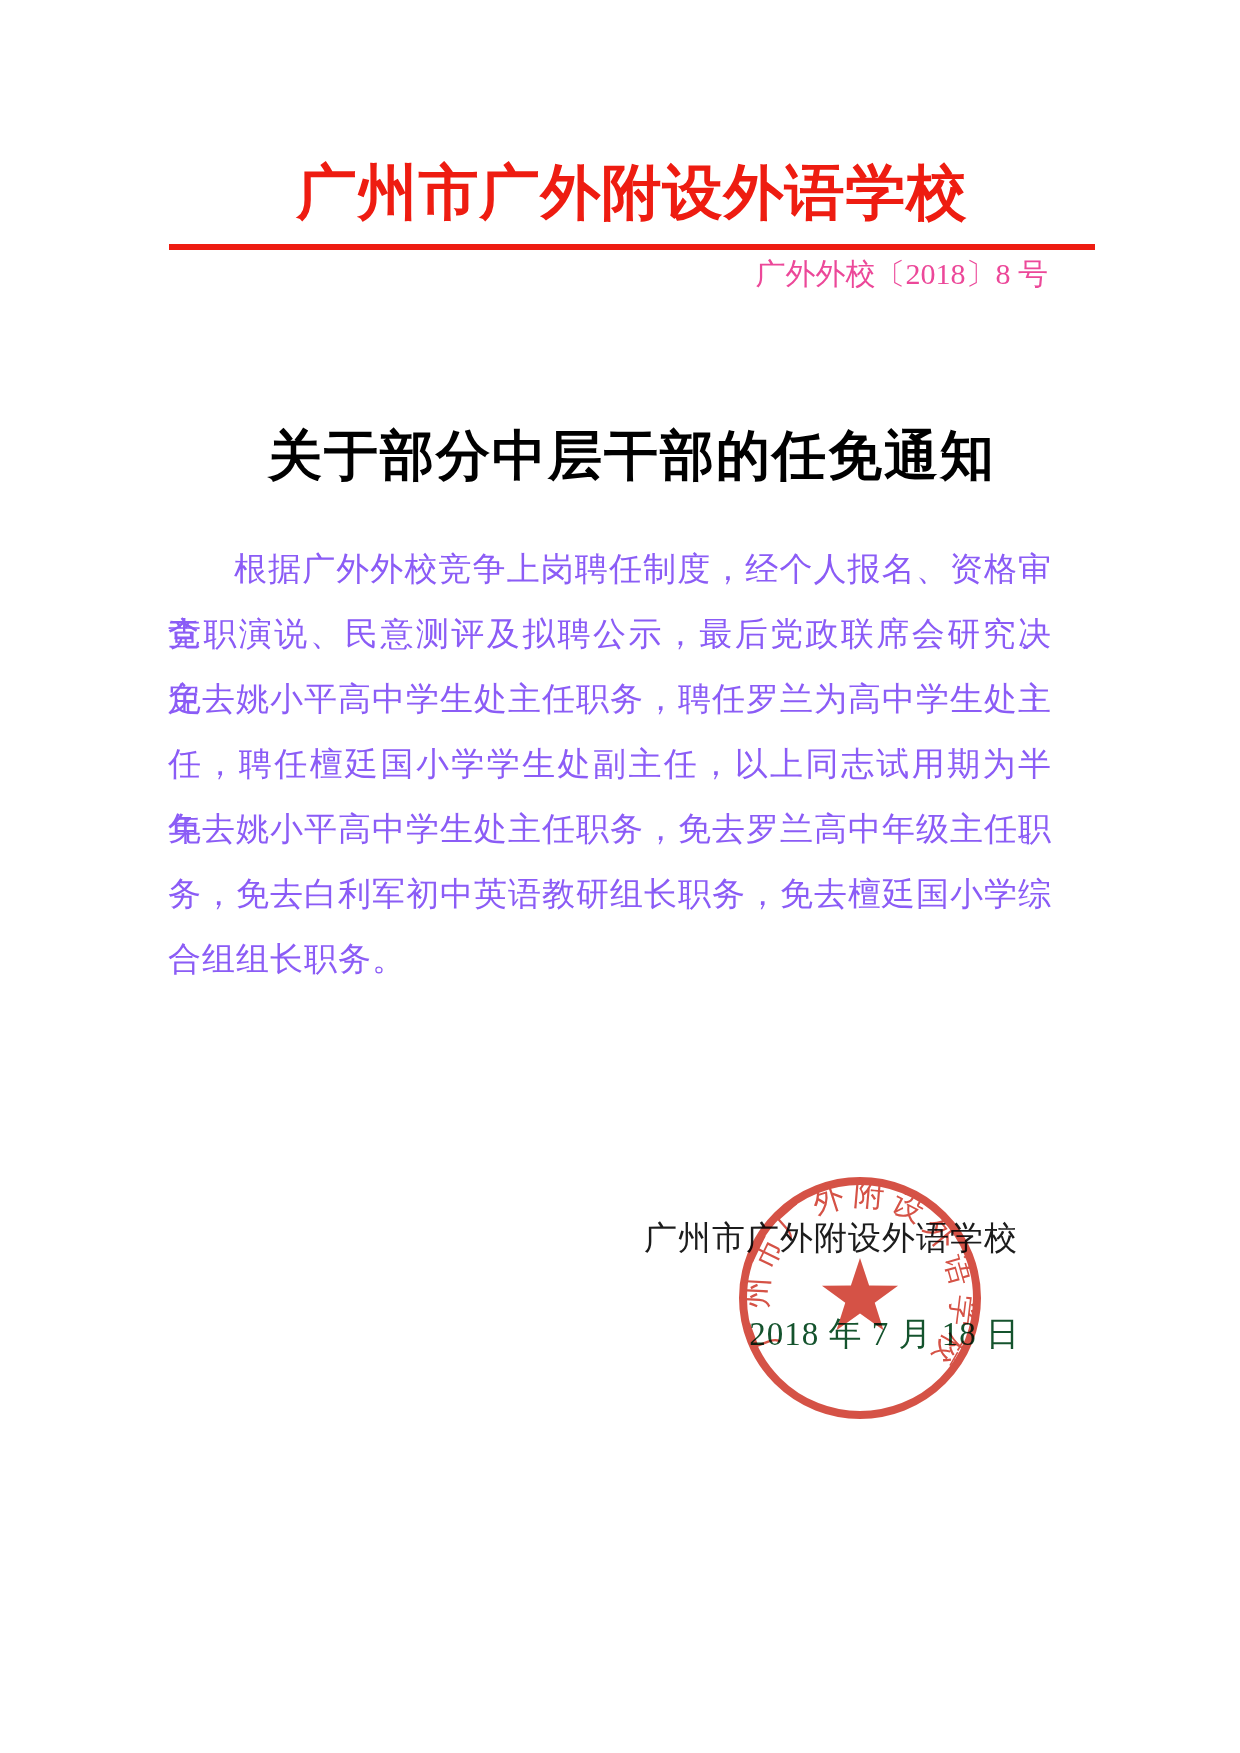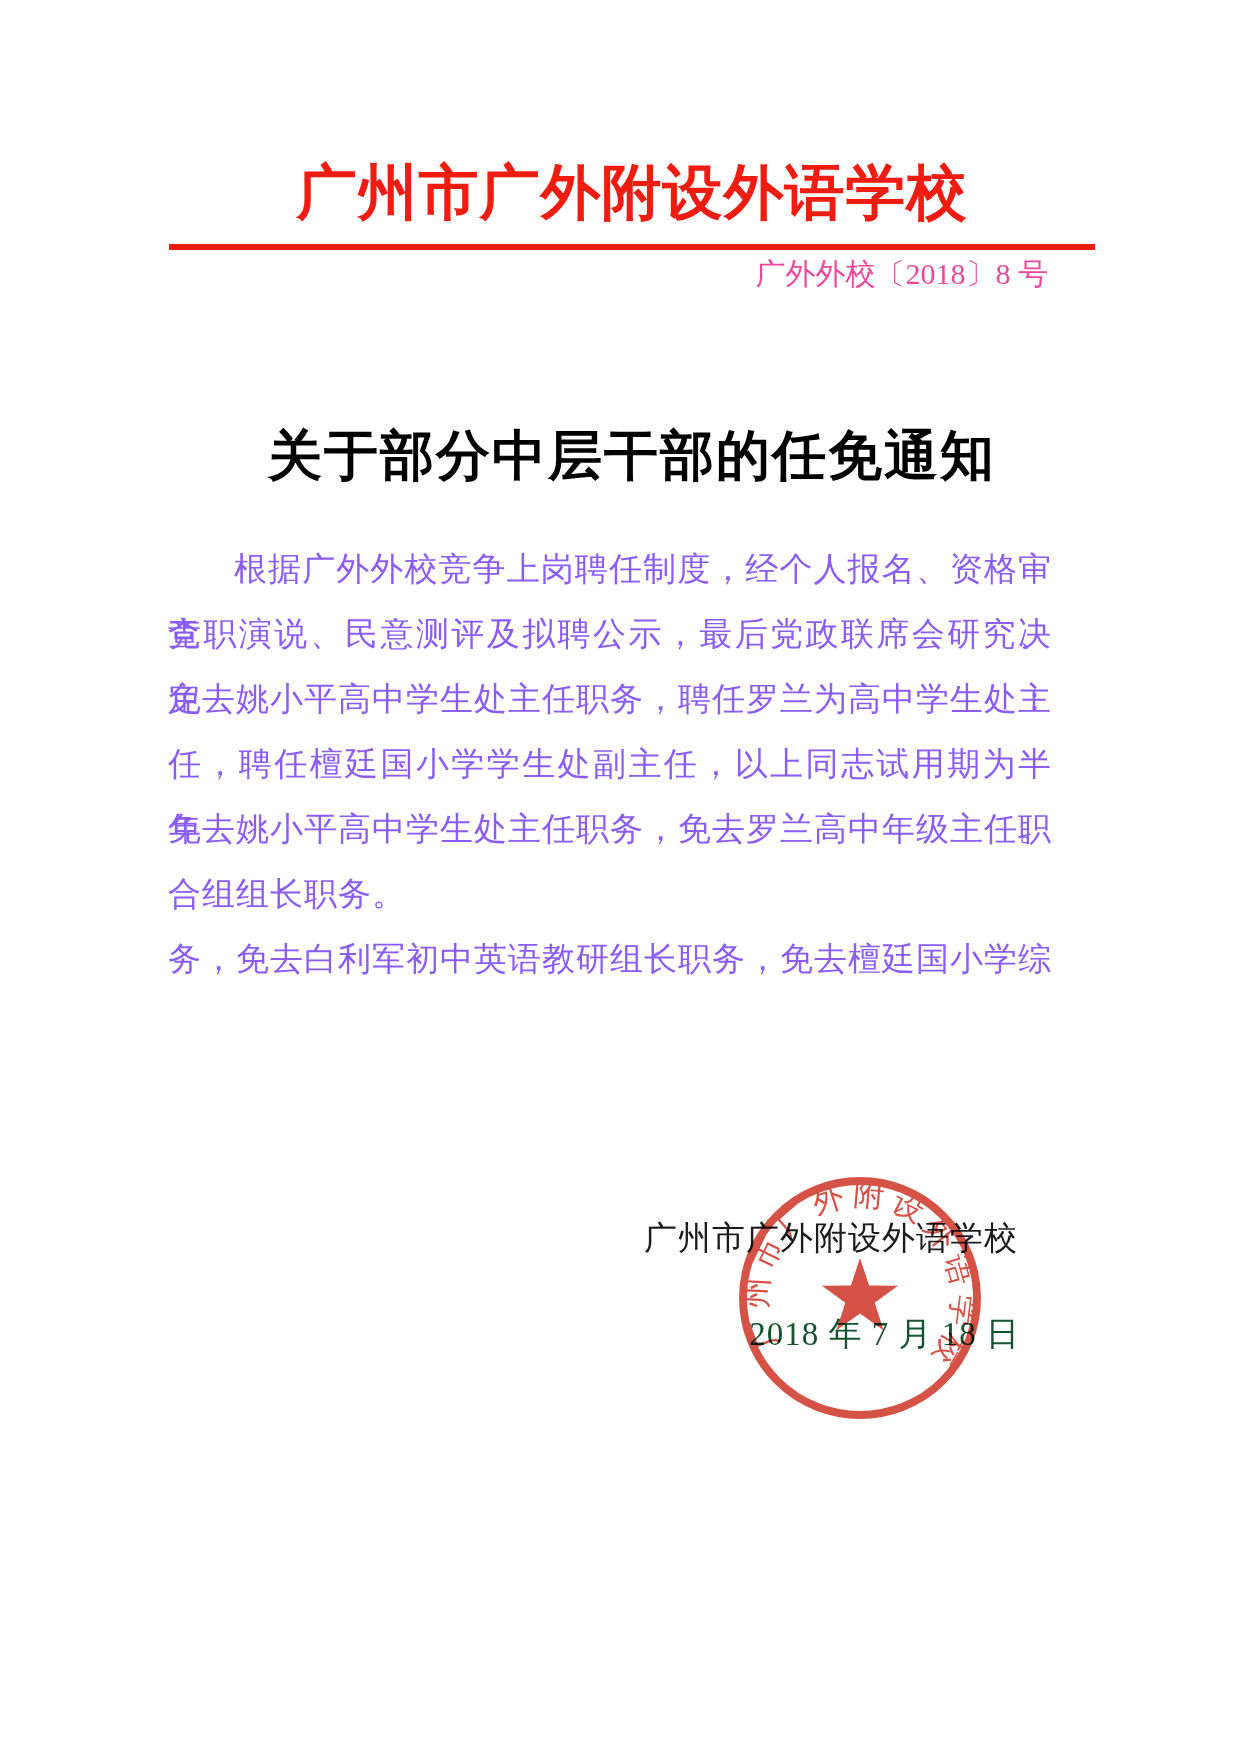--- a/index.html
+++ b/index.html
@@ -71,22 +71,22 @@
   <div class="doc-number">广外外校〔2018〕8 号</div>
 
   <div class="notice-title">关于部分中层干部的任免通知</div>
 
   <div class="body-block">
     <div class="body-line first">根据广外外校竞争上岗聘任制度，经个人报名、资格审查、</div>
     <div class="body-line">竞职演说、民意测评及拟聘公示，最后党政联席会研究决定：</div>
     <div class="body-line">免去姚小平高中学生处主任职务，聘任罗兰为高中学生处主</div>
     <div class="body-line">任，聘任檀廷国小学学生处副主任，以上同志试用期为半年。</div>
     <div class="body-line">免去姚小平高中学生处主任职务，免去罗兰高中年级主任职</div>
+    <div class="body-line">务，免去白利军初中英语教研组长职务，免去檀廷国小学综</div>
     <div class="body-line last">合组组长职务。</div>
-    <div class="body-line">务，免去白利军初中英语教研组长职务，免去檀廷国小学综</div>
   </div>
 
   <div class="sig-name">广州市广外附设外语学校</div>
 
   <div class="sig-date">2018 年 7 月 18 日</div>
 
   <svg class="seal" viewBox="-130 -130 260 260">
     <circle r="117" fill="none" stroke="#cf3a2c" stroke-width="8"></circle>
     <g transform="rotate(5)">
         <text transform="rotate(-115) translate(0,-93)" text-anchor="middle">广</text>

